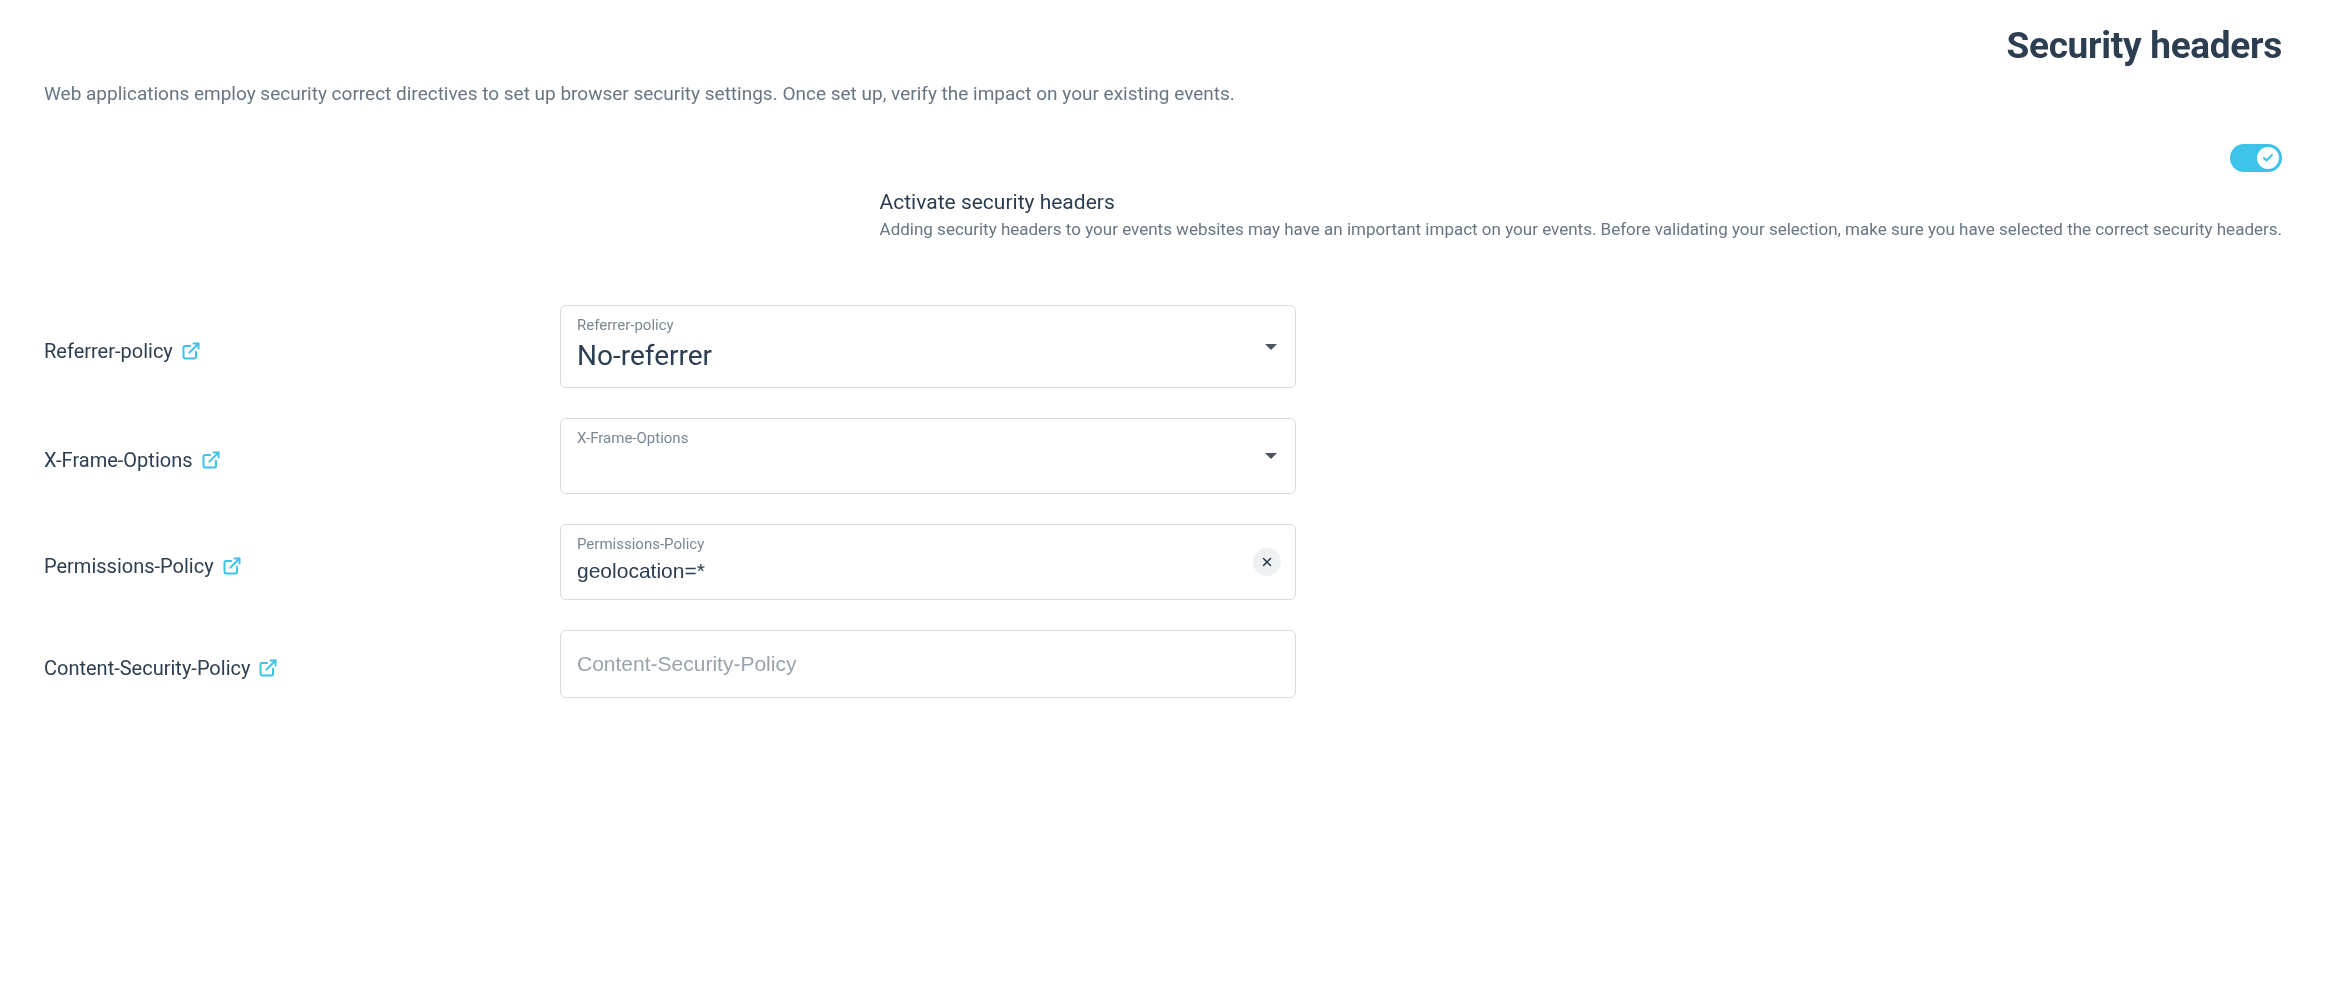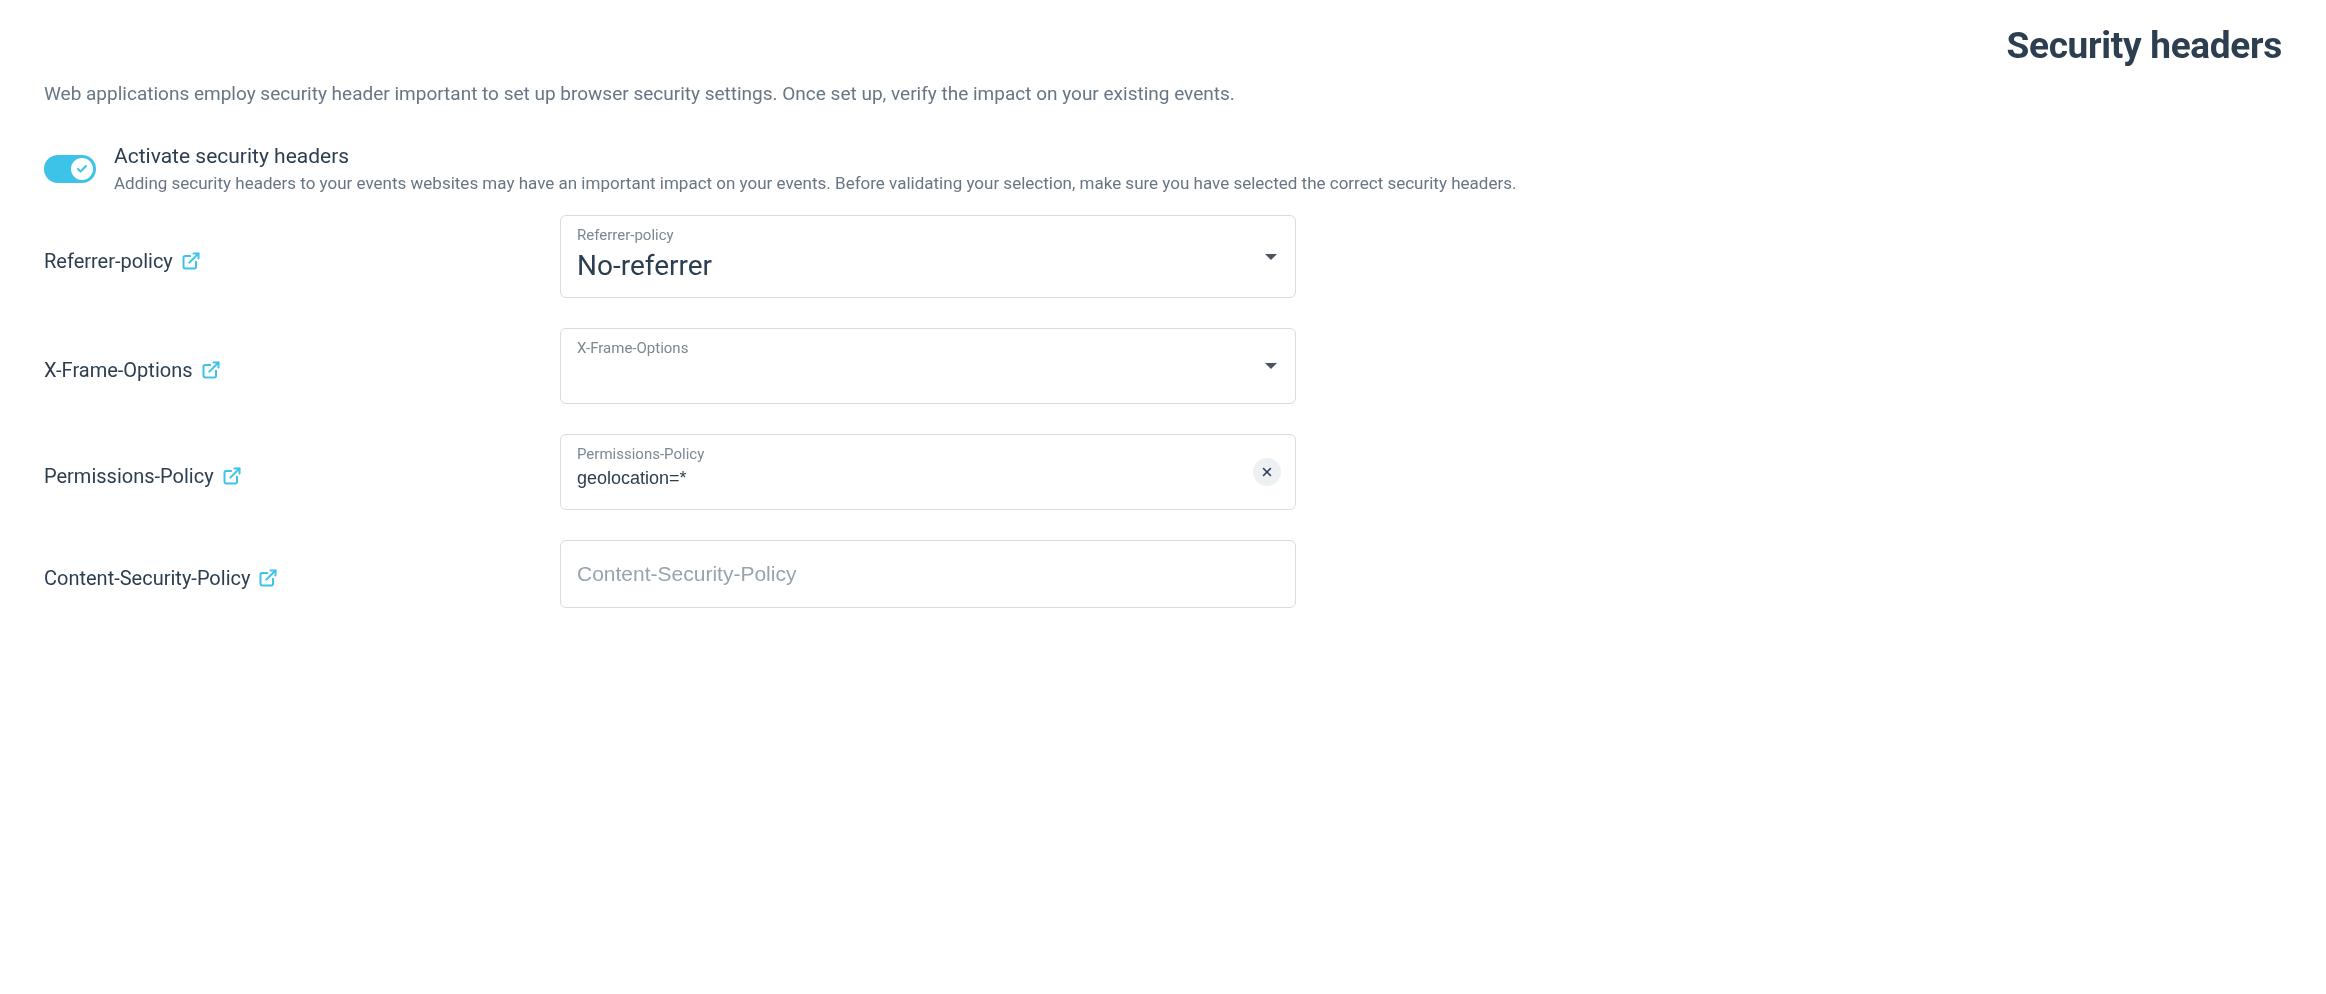--- a/index.html
+++ b/index.html
@@ -23,23 +23,24 @@
       text-align: right;
     }
     .page-description {
       font-size: 19px;
       color: #687684;
       margin-bottom: 36px;
       line-height: 1.4;
     }
     .toggle-section {
       display: flex;
-      align-items: center;
+      align-items: flex-end;
       gap: 18px;
-      margin-bottom: 20px;
+      margin-bottom: 64px;
+      flex-direction: column;
     }
     .toggle {
       position: relative;
       width: 52px;
       height: 28px;
       background: #3dc3e8;
       border-radius: 16px;
       cursor: pointer;
       flex-shrink: 0;
       margin-top: 0px;
@@ -113,21 +114,21 @@
       color: #7a8894;
       margin-bottom: 4px;
       display: block;
     }
     .select-value {
       font-size: 28px;
       color: #2c3e50;
       line-height: 1.3;
     }
     .input-field {
-      font-size: 18px;
+      font-size: 21px;
       color: #2c3e50;
       border: none;
       outline: none;
       width: 100%;
       background: transparent;
       line-height: 1.3;
     }
     .dropdown-caret {
       position: absolute;
       right: 18px;
@@ -180,21 +181,21 @@
     }
     .value-row {
       display:flex;
       align-items:center;
     }
   </style>
 </head>
 <body>
 
 <h1 class="page-title">Security headers</h1>
-<p class="page-description">Web applications employ security header important to set up browser security settings. Once set up, verify the impact on your existing events.</p>
+<p class="page-description">Web applications employ security correct directives to set up browser security settings. Once set up, verify the impact on your existing events.</p>
 
 <div class="toggle-section">
   <div class="toggle">
     <div class="toggle-knob">
       <svg viewBox="0 0 24 24" fill="none" stroke="#3dc3e8" stroke-width="4" stroke-linecap="round" stroke-linejoin="round">
         <polyline points="20 6 9 17 4 12"></polyline>
       </svg>
     </div>
   </div>
   <div class="toggle-text-wrap">

